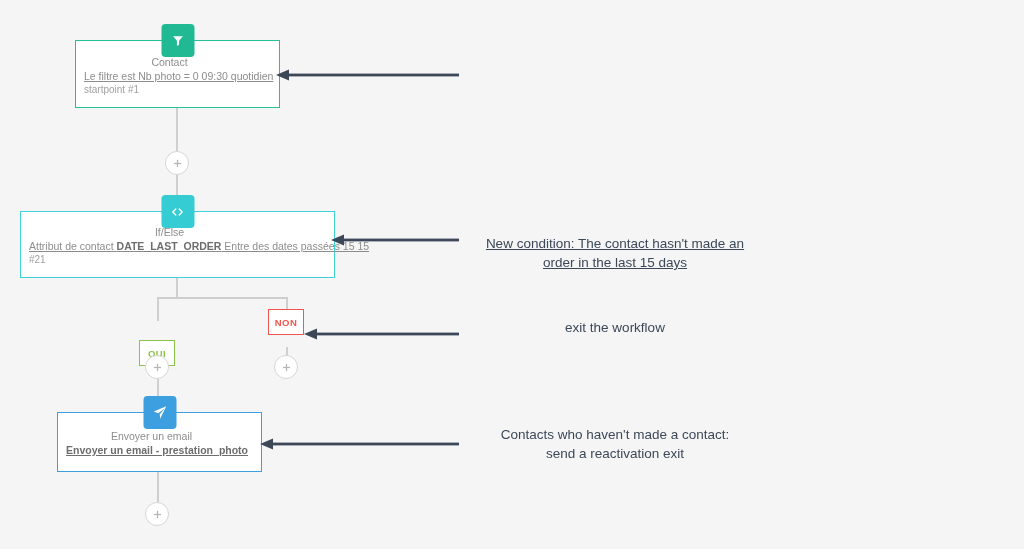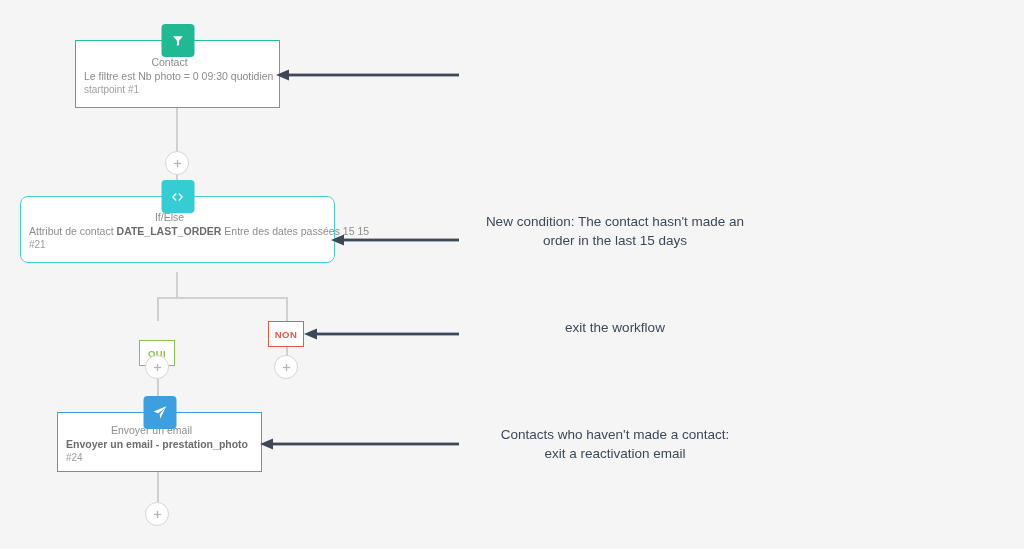--- a/index.html
+++ b/index.html
@@ -64,20 +64,21 @@
     color: #8d8d8d;
     line-height: 14px;
     white-space: nowrap;
   }
   .node .node-desc {
     text-align: center;
     font-size: 10.5px;
     color: #8d8d8d;
     line-height: 14px;
     white-space: nowrap;
+    text-decoration: underline;
   }
   .node .node-desc b {
     color: #6d6d6d;
     font-weight: bold;
   }
   .node .node-id {
     text-align: left;
     font-size: 10px;
     color: #a0a0a0;
     line-height: 13px;
@@ -177,38 +178,38 @@
     <div class="node-id">startpoint #1</div>
   </div>
 
   <div class="plus-node" style="left:165px; top:151px;">
     <svg width="9" height="9" viewBox="0 0 10 10" stroke="#b5b5b5" stroke-width="1.4">
       <line x1="5" y1="1" x2="5" y2="9"></line>
         <line x1="1" y1="5" x2="9" y2="5"></line>
     </svg>
   </div>
 
-  <div class="node node-cyan" style="left:20px; top:196px; width:315px; height:67px;border-radius:8px;">
+  <div class="node node-cyan" style="left:20px; top:211px; width:315px; height:67px;">
     <span class="node-icon icon-cyan">
       <svg width="14" height="14" viewBox="0 0 24 24" fill="none" stroke="#ffffff" stroke-width="2.4" stroke-linecap="round" stroke-linejoin="round">
         <polyline points="9,7 4,12 9,17"></polyline>
         <polyline points="15,7 20,12 15,17"></polyline>
       </svg>
     </span>
     <div class="node-title">If/Else</div>
     <div class="node-desc">
       <span>Attribut de contact </span><b>DATE_LAST_ORDER</b><span> Entre des dates passées 15 15</span>
     </div>
     <div class="node-id">#21</div>
   </div>
 
   <div class="branch-label branch-yes" style="left:139px; top:340px;">
     <span>OUI</span>
   </div>
-  <div class="branch-label branch-no" style="left:268px; top:321px;">
+  <div class="branch-label branch-no" style="left:268px; top:309px;">
     <span>NON</span>
   </div>
 
   <div class="plus-node" style="left:145px; top:355px;">
     <svg width="9" height="9" viewBox="0 0 10 10" stroke="#b5b5b5" stroke-width="1.4">
       <line x1="5" y1="1" x2="5" y2="9"></line>
         <line x1="1" y1="5" x2="9" y2="5"></line>
     </svg>
   </div>
 
@@ -220,21 +221,20 @@
   </div>
 
   <div class="node node-blue" style="left:57px; top:412px; width:205px; height:60px;">
     <span class="node-icon icon-blue">
       <svg width="15" height="15" viewBox="0 0 24 24" fill="#ffffff">
         <path d="M22 2L2 10.5l7 2.6L20 5l-8.4 9.6.7 7.4L22 2z"></path>
       </svg>
     </span>
     <div class="node-title">Envoyer un email</div>
     <div class="node-desc" style="color:#6d6d6d;"><b>Envoyer un email - prestation_photo</b></div>
-    <div class="node-id">#24</div>
   </div>
 
   <div class="plus-node" style="left:145px; top:502px;">
     <svg width="9" height="9" viewBox="0 0 10 10" stroke="#b5b5b5" stroke-width="1.4">
       <line x1="5" y1="1" x2="5" y2="9"></line>
         <line x1="1" y1="5" x2="9" y2="5"></line>
     </svg>
   </div>
 
   <div class="arrow" style="left:276px; top:68px; width:183px;">
@@ -259,27 +259,27 @@
   </div>
 
   <div class="arrow" style="left:260px; top:437px; width:199px;">
     <svg width="199" height="14" viewBox="0 0 199 14">
       <polygon points="0,7 13,1.5 13,12.5" fill="#3c4858"></polygon>
       <rect x="12" y="5.6" width="187" height="2.8" fill="#3c4858"></rect>
     </svg>
   </div>
 
 
-  <div class="annotation" style="left:470px; top:212px; width:290px;">
+  <div class="annotation" style="left:470px; top:234px; width:290px;text-decoration:underline;">
     <div>New condition: The contact hasn't made an</div>
     <div>order in the last 15 days</div>
   </div>
 
   <div class="annotation" style="left:470px; top:318px; width:290px;">
     <div>exit the workflow</div>
   </div>
 
   <div class="annotation" style="left:470px; top:425px; width:290px;">
     <div>Contacts who haven't made a contact:</div>
-    <div>exit a reactivation email</div>
+    <div>send a reactivation exit</div>
   </div>
 
 </div>
 
 </body></html>

